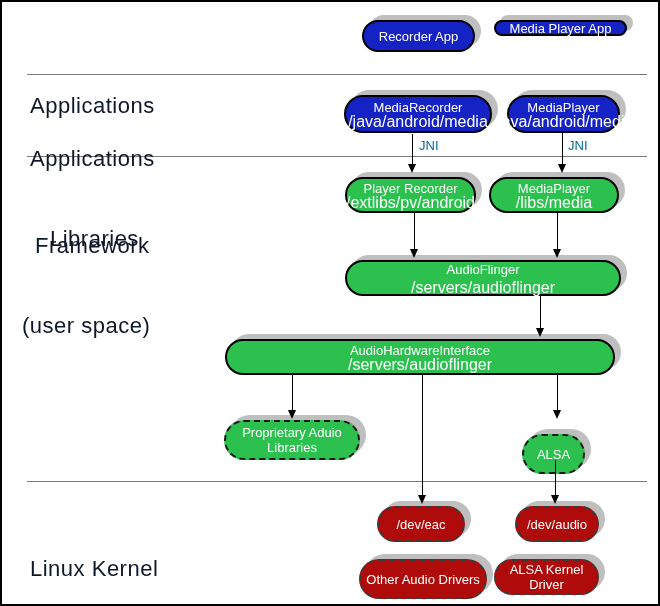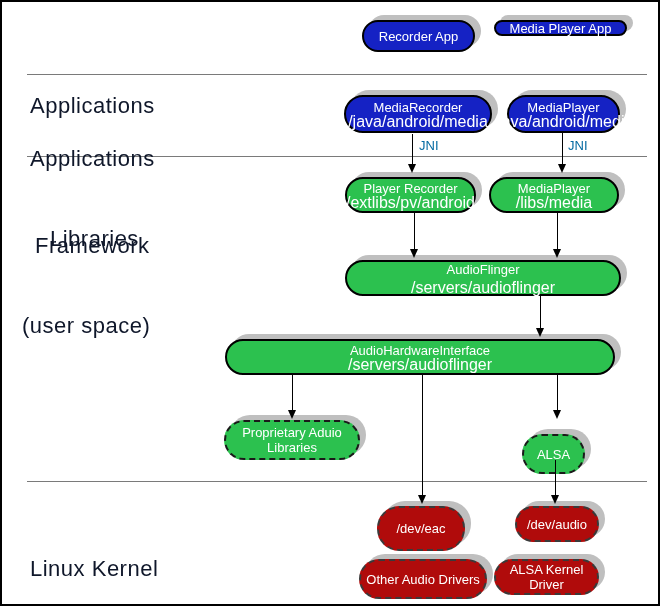--- a/index.html
+++ b/index.html
@@ -47,21 +47,21 @@
   #n-recorder-app{left:360px;top:18px;width:113px;height:32px;}
   #n-media-player-app{left:492px;top:18px;width:133px;height:16px;}
   #n-media-recorder-fw{left:342px;top:93px;width:148px;height:38px;}
   #n-media-player-fw{left:505px;top:93px;width:113px;height:38px;}
   #n-media-recorder-lib{left:343px;top:175px;width:131px;height:36px;}
   #n-media-player-lib{left:487px;top:175px;width:130px;height:36px;}
   #n-audio-flinger{left:343px;top:258px;width:276px;height:36px;justify-content:space-between;}
   #n-ahi{left:223px;top:337px;width:390px;height:36px;}
   #n-proprietary{left:222px;top:418px;width:136px;height:40px;}
   #n-alsa{left:520px;top:418px;width:63px;height:40px;margin-top:14px;}
-  #n-dev-eac{left:375px;top:504px;width:88px;height:45px;}
+  #n-dev-eac{left:375px;top:504px;width:88px;height:36px;}
   #n-dev-audio{left:513px;top:504px;width:84px;height:36px;}
   #n-other-drivers{left:357px;top:557px;width:128px;height:40px;}
   #n-alsa-kernel{left:492px;top:557px;width:105px;height:36px;}
 
   .arrow{position:absolute;width:9px;}
   .arrow .shaft{position:absolute;left:4px;top:0;bottom:7px;width:1px;background:#000;}
   .arrow .head{
     position:absolute;bottom:0;left:0;width:0;height:0;
     border-left:4.5px solid transparent;border-right:4.5px solid transparent;
     border-top:9px solid #000;

